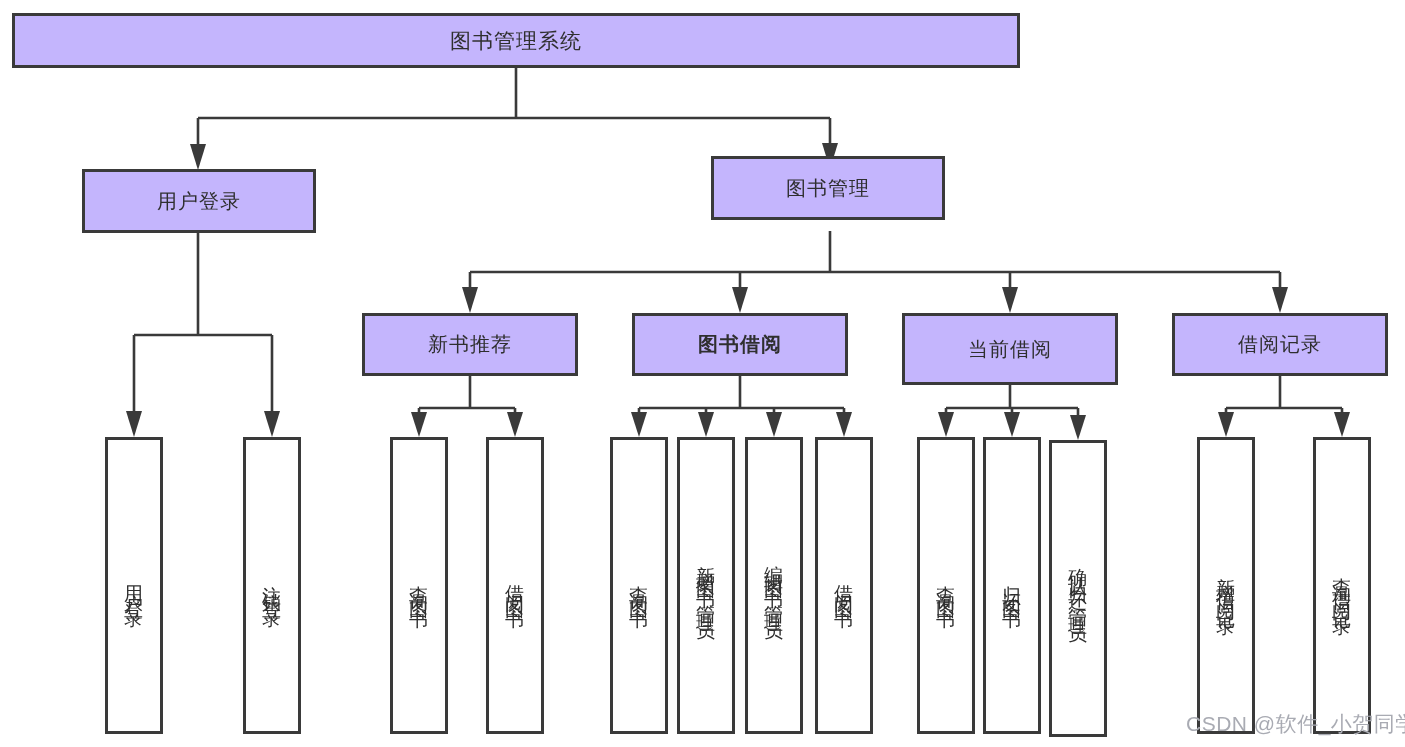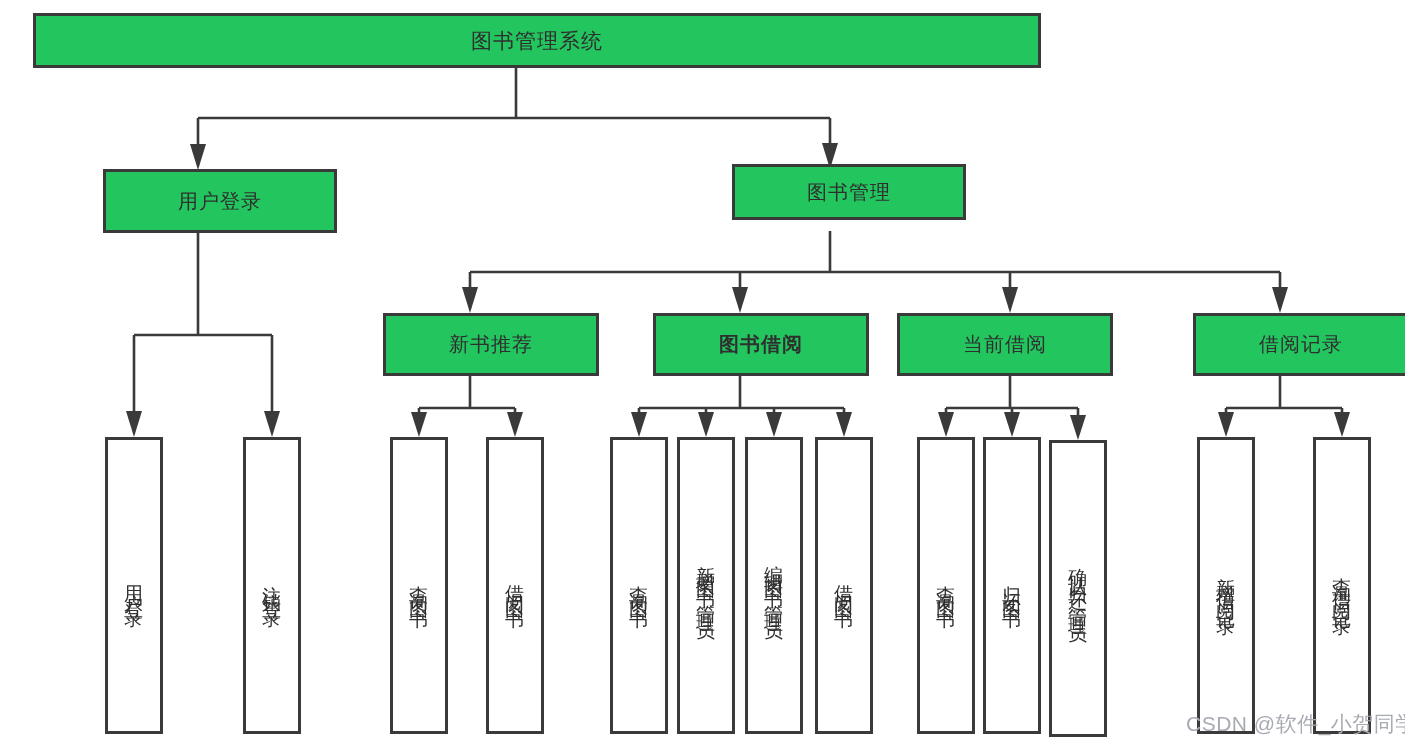--- a/index.html
+++ b/index.html
@@ -2,23 +2,23 @@
 <html><head>
 <meta charset="utf-8">
 <style>
   html,body { margin:0; padding:0; background:#ffffff; }
   body { font-family:"Liberation Sans", "DejaVu Sans", sans-serif; }
   .canvas {
     position:relative; width:1405px; height:747px; background:#ffffff; overflow:hidden;
   }
   svg.connectors { position:absolute; left:0; top:0; width:1405px; height:747px; }
   .hbox {
-    position:absolute; box-sizing:border-box; background:#22c55e;
+    position:absolute; box-sizing:border-box; background:#c4b5fd;
     border:3px solid #3a3a3a; display:flex; align-items:center; justify-content:center;
-    font-size:20px; color:#2f2f2f; letter-spacing:1px; z-index:2;margin-left:21px;
+    font-size:20px; color:#2f2f2f; letter-spacing:1px; z-index:2;
   }
   .hbox.root { font-size:21px; }
   .vbox {
     position:absolute; box-sizing:border-box; background:#ffffff;
     border:3px solid #3a3a3a; display:flex; align-items:center; justify-content:center;
     width:58px; height:297px; top:437px; font-size:19px; color:#2f2f2f; z-index:2;
   }
   .vbox span {
     writing-mode:vertical-rl; text-orientation:mixed; letter-spacing:8px; line-height:1;
   }
@@ -68,25 +68,25 @@
       <polygon points="1004,412 1020,412 1012,437"></polygon>
       <polygon points="1070,415 1086,415 1078,440"></polygon>
       <polygon points="1218,412 1234,412 1226,437"></polygon>
       <polygon points="1334,412 1350,412 1342,437"></polygon>
     </g>
   </svg>
 
   <div class="hbox root" style="left:12px; top:13px; width:1008px; height:55px;">图书管理系统</div>
 
   <div class="hbox" style="left:82px; top:169px; width:234px; height:64px;">用户登录</div>
-  <div class="hbox" style="left:711px; top:164px; width:234px; height:56px;">图书管理</div>
+  <div class="hbox" style="left:711px; top:156px; width:234px; height:64px;">图书管理</div>
 
   <div class="hbox" style="left:362px; top:313px; width:216px; height:63px;">新书推荐</div>
   <div class="hbox" style="left:632px; top:313px; width:216px; height:63px;font-weight:bold;">图书借阅</div>
-  <div class="hbox" style="left:876px; top:313px; width:216px; height:63px;">当前借阅</div>
+  <div class="hbox" style="left:902px; top:313px; width:216px; height:72px;">当前借阅</div>
   <div class="hbox" style="left:1172px; top:313px; width:216px; height:63px;">借阅记录</div>
 
   <div class="vbox" style="left:105px;">
     <span>用户登录</span>
   </div>
   <div class="vbox" style="left:243px;">
     <span>注销登录</span>
   </div>
 
   <div class="vbox" style="left:390px;">

